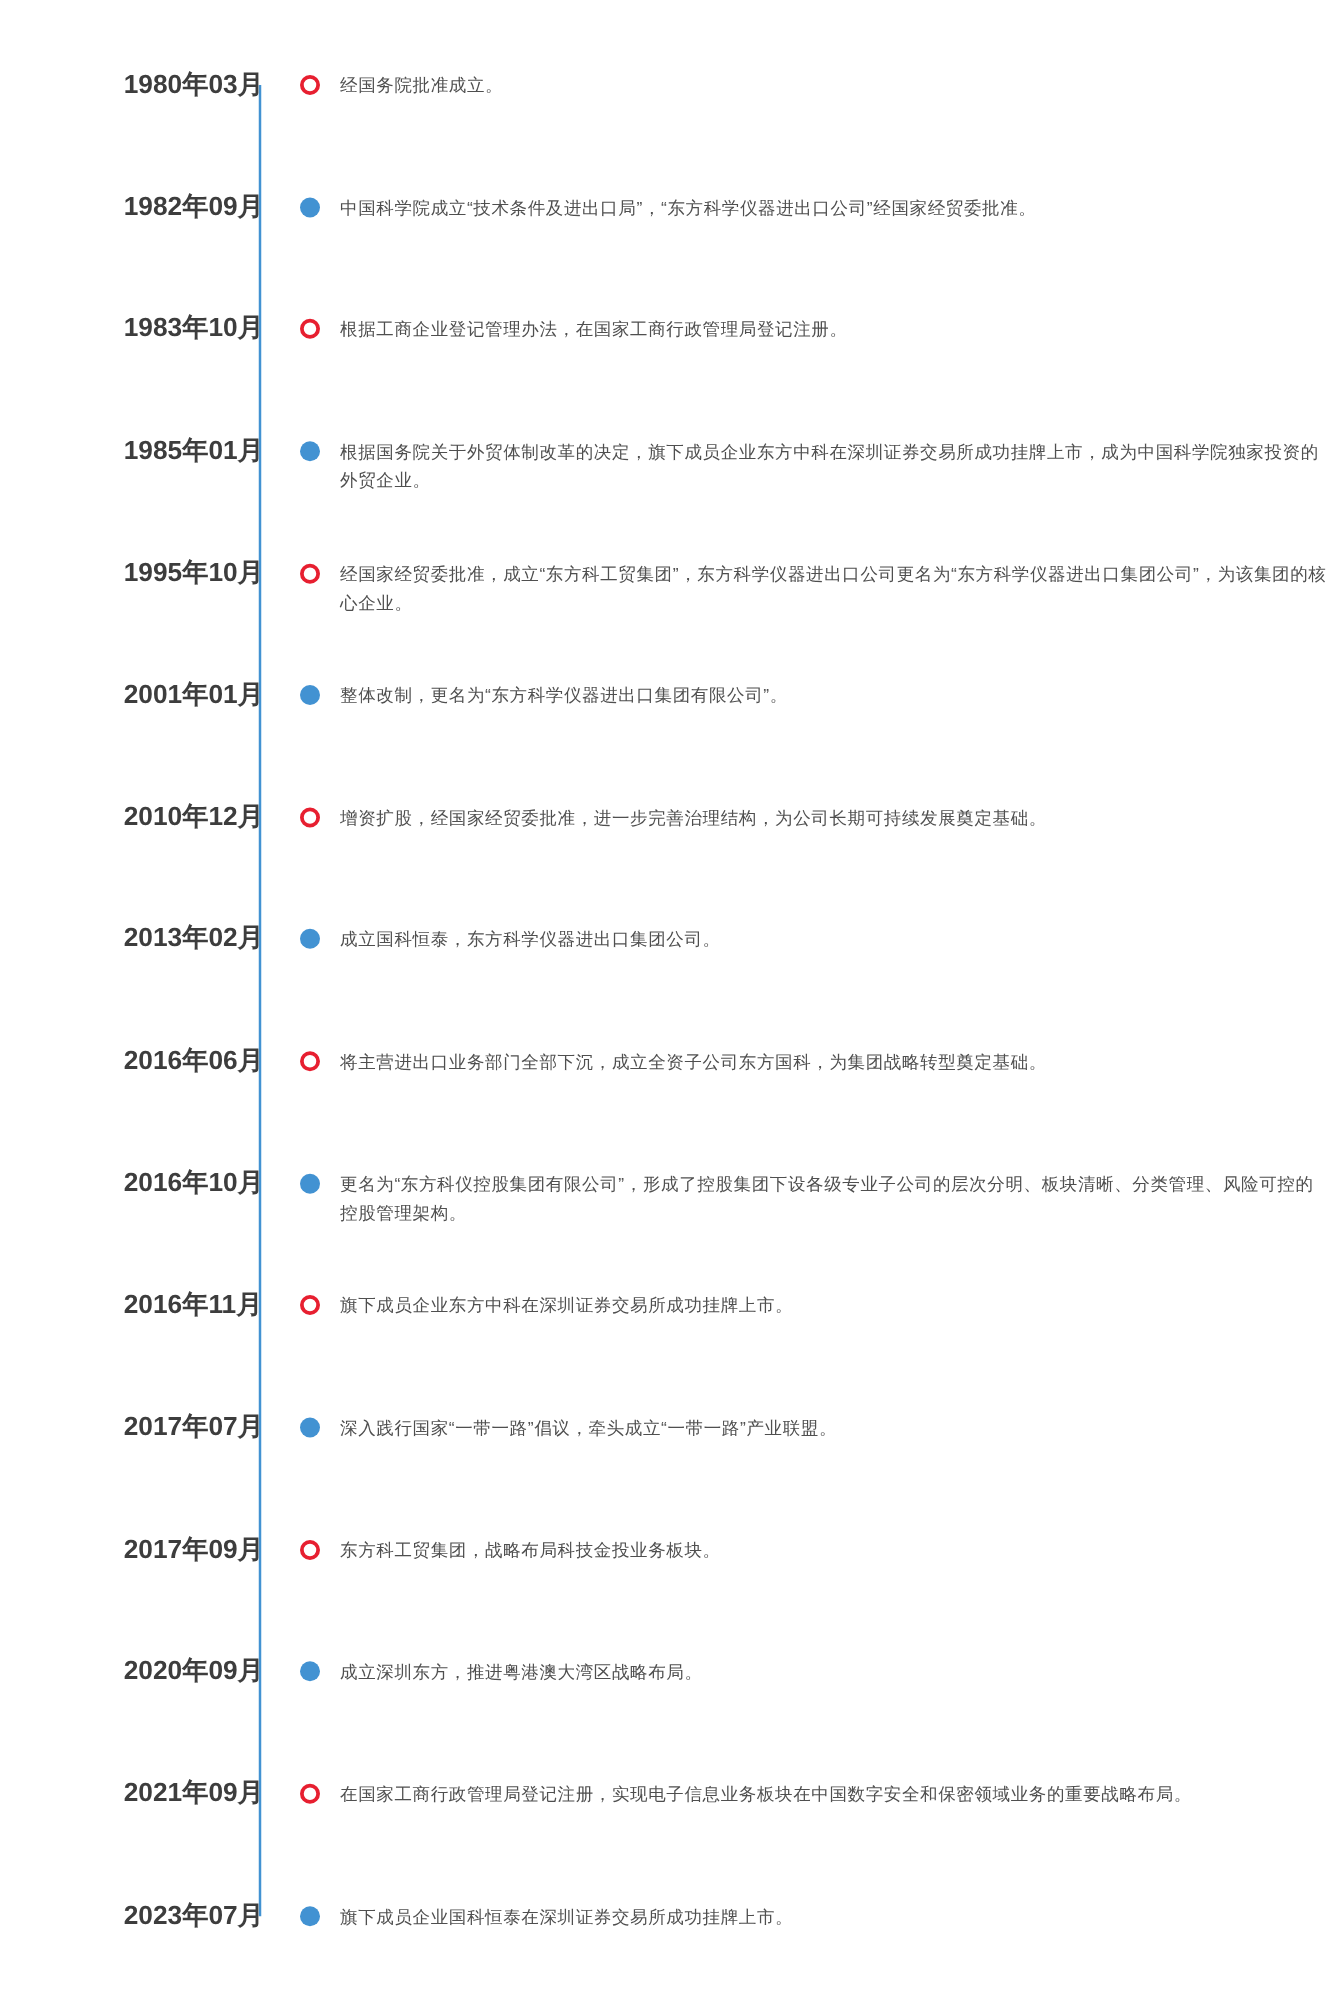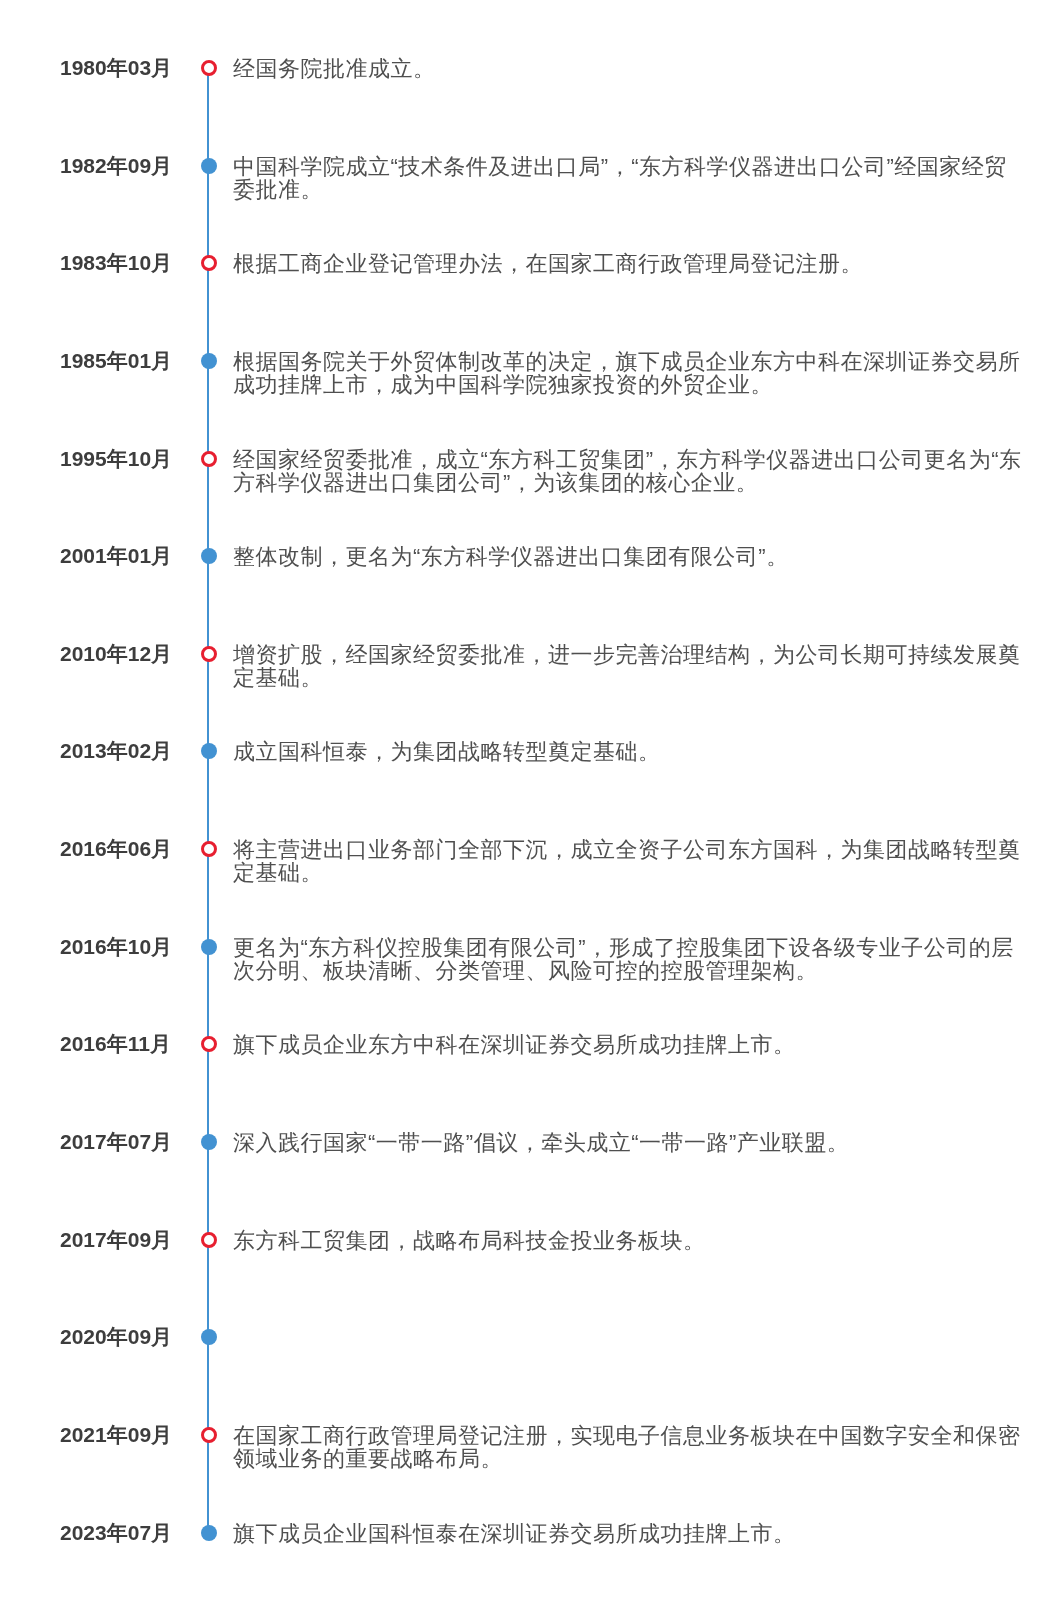--- a/index.html
+++ b/index.html
@@ -27,20 +27,21 @@
     height: 1465px;
     background: var(--line-color, #4292d2);
     z-index: 0;
   }
   .item {
     position: relative;
     z-index: 1;
     display: flex;
     align-items: flex-start;
     height: 97.65px;
+    margin-left: 39px;
   }
   .date {
     margin-left: 60px;
     flex: 0 0 140px;
     font-size: 21px;
     font-weight: bold;
     line-height: 26px;
     color: var(--date-color, #3d3d3d);
     white-space: nowrap;
   }
@@ -61,21 +62,21 @@
   .dot.filled {
     background: var(--dot-filled-color, #4292d2);
   }
   .dot.open {
     background: #ffffff;
     border: 3px solid var(--dot-open-color, #e71f30);
   }
   .desc {
     flex: 0 0 790px;
     padding-top: 2px;
-    font-size: 22px;
+    font-size: 14px;
     line-height: 23px;
     letter-spacing: 0.5px;
     color: var(--text-color, #4f4f4f);
   }
 </style>
 </head>
 <body>
 
 <div class="page">
   <div class="timeline">
@@ -135,21 +136,21 @@
       <span class="dot open"></span>
     </div>
     <div class="desc">增资扩股，经国家经贸委批准，进一步完善治理结构，为公司长期可持续发展奠定基础。</div>
   </div>
 
   <div class="item">
     <div class="date">2013年02月</div>
     <div class="dot-col">
       <span class="dot filled"></span>
     </div>
-    <div class="desc">成立国科恒泰，为集团战略转型奠定基础。</div>
+    <div class="desc">成立国科恒泰，东方科学仪器进出口集团公司。</div>
   </div>
 
   <div class="item">
     <div class="date">2016年06月</div>
     <div class="dot-col">
       <span class="dot open"></span>
     </div>
     <div class="desc">将主营进出口业务部门全部下沉，成立全资子公司东方国科，为集团战略转型奠定基础。</div>
   </div>
 
@@ -183,20 +184,21 @@
       <span class="dot open"></span>
     </div>
     <div class="desc">东方科工贸集团，战略布局科技金投业务板块。</div>
   </div>
 
   <div class="item">
     <div class="date">2020年09月</div>
     <div class="dot-col">
       <span class="dot filled"></span>
     </div>
+    <div class="desc">成立深圳东方，推进粤港澳大湾区战略布局。</div>
   </div>
 
   <div class="item">
     <div class="date">2021年09月</div>
     <div class="dot-col">
       <span class="dot open"></span>
     </div>
     <div class="desc">在国家工商行政管理局登记注册，实现电子信息业务板块在中国数字安全和保密领域业务的重要战略布局。</div>
   </div>
 

